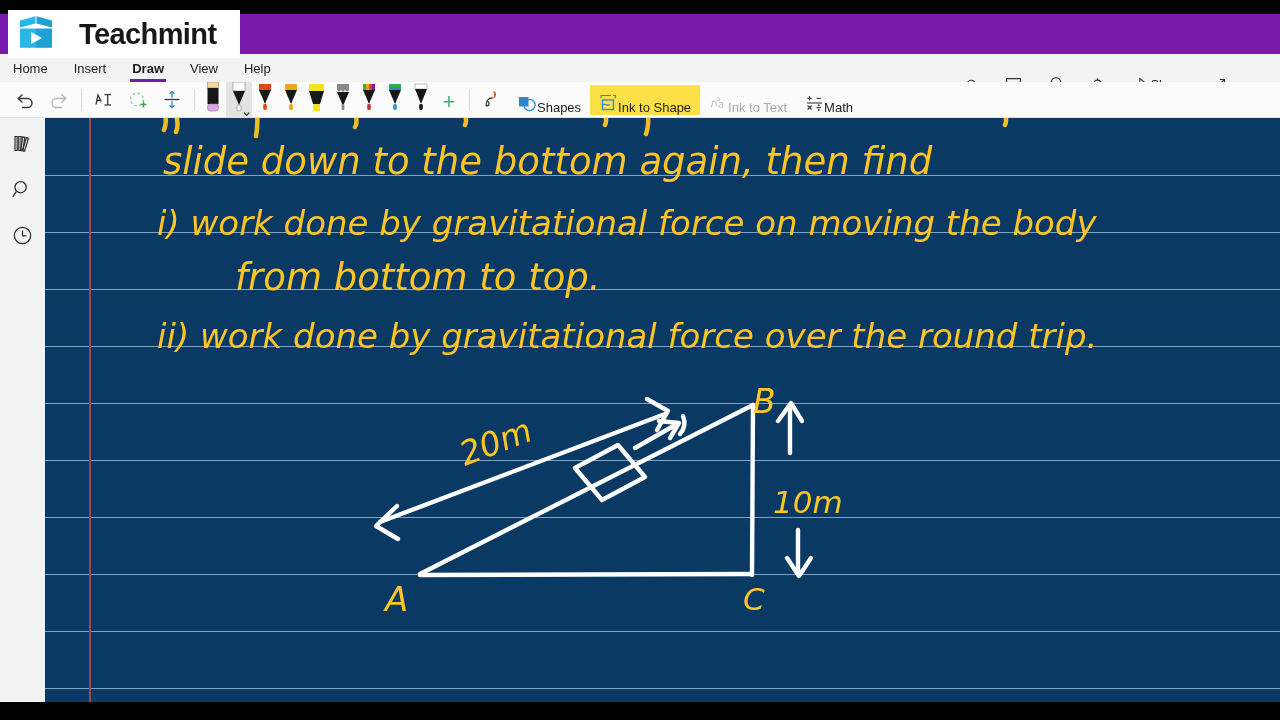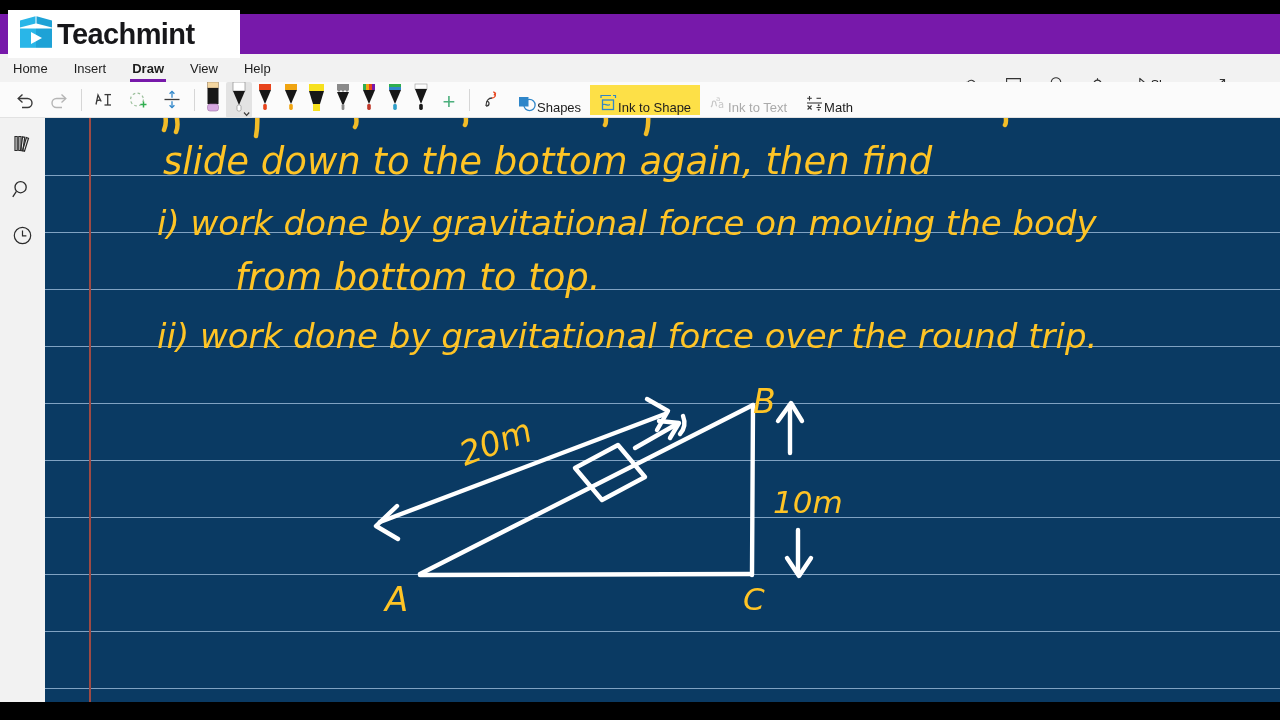--- a/index.html
+++ b/index.html
@@ -117,21 +117,21 @@
     background: #9e4a44;
   }
   .ink { position: absolute; left: 0; top: 0; }
   .ink text {
     fill: #ffc425; font-family: "DejaVu Sans", sans-serif;
   }
 
   
   .logo-box {
     position: absolute; left: 8px; top: 10px; width: 232px; height: 48px;
-    background: #fff; display: flex; align-items: center; gap: 1px;
+    background: #fff; display: flex; align-items: center; gap: 23px;
     padding-left: 8px; z-index: 20;
   }
   .logo-name {
     font-size: 29px; font-weight: bold; color: #17171a; letter-spacing: -.6px;
   }
 
   .letterbox-top {
     position: absolute; left: 0; top: 0; width: 1280px; height: 14px; background: #000;
   }
   .letterbox-bottom {

